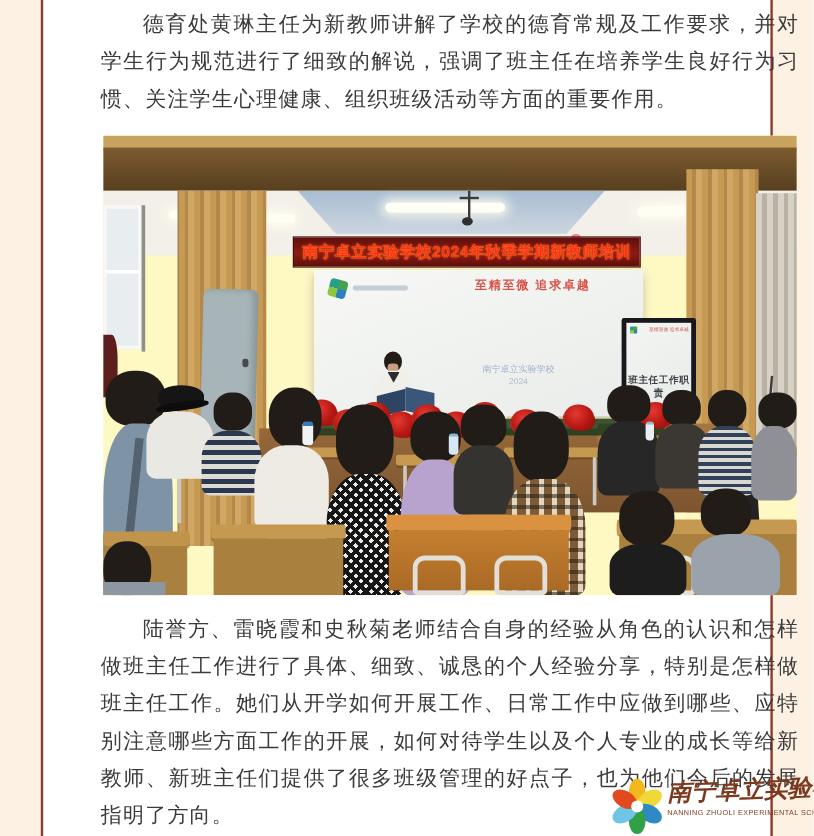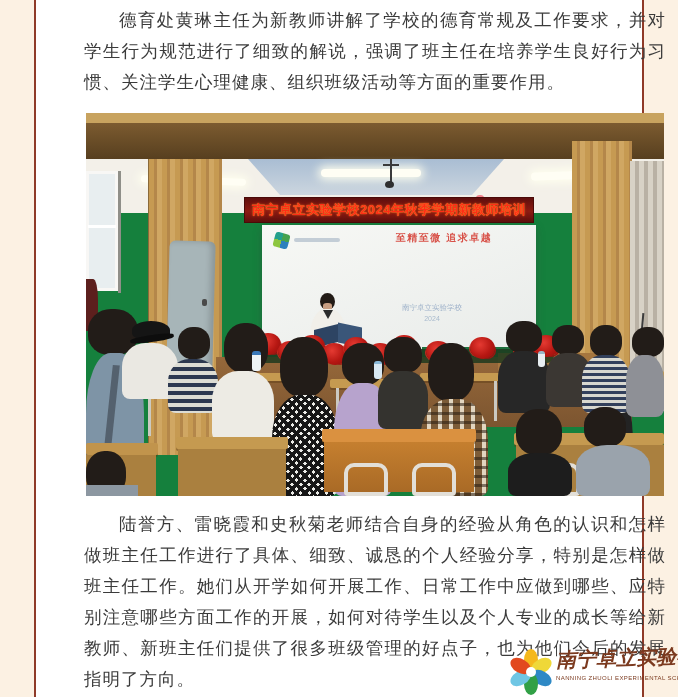--- a/index.html
+++ b/index.html
@@ -7,21 +7,21 @@
        font-family:"Liberation Sans","DejaVu Sans",sans-serif;background:#fcf1e3;}
   #frame{position:absolute;left:34px;top:0;width:610px;height:697px;background:#ffffff;
          border-left:2px solid #8f3a28;border-right:2px solid #8f3a28;box-sizing:border-box;}
   .para{position:absolute;left:48px;width:582px;font-size:17.5px;line-height:31px;
         letter-spacing:1px;color:#3b3b3b;text-align:justify;text-indent:2em;margin:0;}
   #para1{top:5px;}
   #para2{top:509px;}
 
   
   #photo{position:absolute;left:50px;top:113px;width:578px;height:383px;overflow:hidden;
-         background:#15803d;}
+         background:#fef9c3;}
   #photo *{position:absolute;box-sizing:border-box;}
   .light{background:#fffef4;border-radius:4px;box-shadow:0 0 10px 3px rgba(255,255,238,.95);}
   .downlight{width:8px;height:6px;border-radius:50%;background:radial-gradient(#ff9aa0,#e86a78);}
   .wood{background:repeating-linear-gradient(90deg,#c69a52 0 5px,#b4874a 5px 8px,#d0a763 8px 13px);}
   .hair{background:#221c18;border-radius:46% 46% 42% 42%;}
   .torso{border-radius:42% 42% 8px 8px;}
   .desk-top{background:#c59a50;border-radius:2px;box-shadow:0 2px 0 rgba(90,60,20,.45);}
   .desk-panel{background:#aa803f;}
   .leg{width:3px;background:#cbc9c2;}
   .chairback{border:4px solid #e2dfd8;border-radius:10px 10px 4px 4px;background:transparent;}
@@ -88,20 +88,27 @@
     <div style="left:237px;top:197px;width:10px;height:9px;background:#2b2b2b;clip-path:polygon(0 0,100% 0,50% 100%);"></div>
     <div style="left:228px;top:214px;width:24px;height:18px;background:#2d4463;transform:skewY(-14deg);"></div>
     <div style="left:252px;top:212px;width:24px;height:20px;background:#3a5679;transform:skewY(12deg);"></div>
     <div style="left:232px;top:254px;width:20px;height:22px;background:#43434a;"></div>
     <div style="left:220px;top:266px;width:64px;height:8px;background:#eee7d6;border-radius:2px;"></div>
     <div class="leg" style="left:226px;top:274px;height:40px;background:#d6d2c4;"></div>
     <div class="leg" style="left:274px;top:274px;height:40px;background:#d6d2c4;"></div>
 
     <div style="left:318px;top:228px;width:18px;height:48px;background:#f0f2f0;border-radius:4px;box-shadow:inset 0 -8px 0 #d8dcd8;"></div>
 
+    <div style="left:432px;top:152px;width:62px;height:118px;background:#17191c;border-radius:2px;">
+      <div style="left:4px;top:4px;width:54px;height:106px;background:linear-gradient(150deg,#f4f5f2,#e4e8e6);">
+        <div style="left:3px;top:3px;width:6px;height:6px;border-radius:1px;background:conic-gradient(#45a24e 0 25%,#2c80bd 0 50%,#8dc63f 0 75%,#23a08c 0);"></div>
+        <div style="left:12px;top:3px;width:40px;font-size:4px;color:#d0544c;text-align:right;">至精至微 追求卓越</div>
+        <div style="left:1px;top:42px;width:52px;font-size:8px;font-weight:900;color:#3b3f42;text-align:center;letter-spacing:.5px;">班主任工作职责</div>
+      </div>
+    </div>
 
     <div style="left:130px;top:244px;width:400px;height:70px;background:linear-gradient(#96683a,#7c5530);"></div>
     <div style="left:412px;top:240px;width:100px;height:40px;background:#a5763f;"></div>
     <div style="left:504px;top:290px;width:42px;height:42px;background:#232323;transform:rotate(-4deg);"></div>
     <div style="left:552px;top:200px;width:2px;height:100px;background:#3c3c3c;transform:rotate(5deg);"></div>
 
     <div style="left:144px;top:236px;width:324px;height:14px;background:#1e3a1e;border-radius:8px;opacity:.85;"></div>
     <div class="flower" style="left:148px;top:226px;"></div>
     <div class="flower" style="left:170px;top:220px;"></div>
     <div class="flower" style="left:192px;top:228px;"></div>

